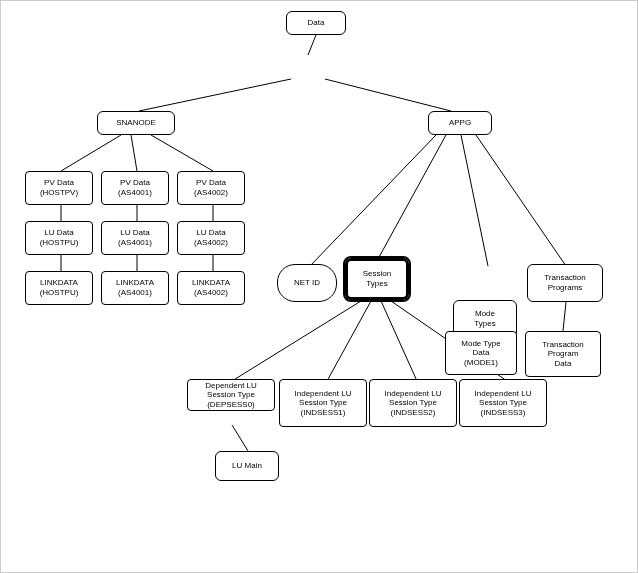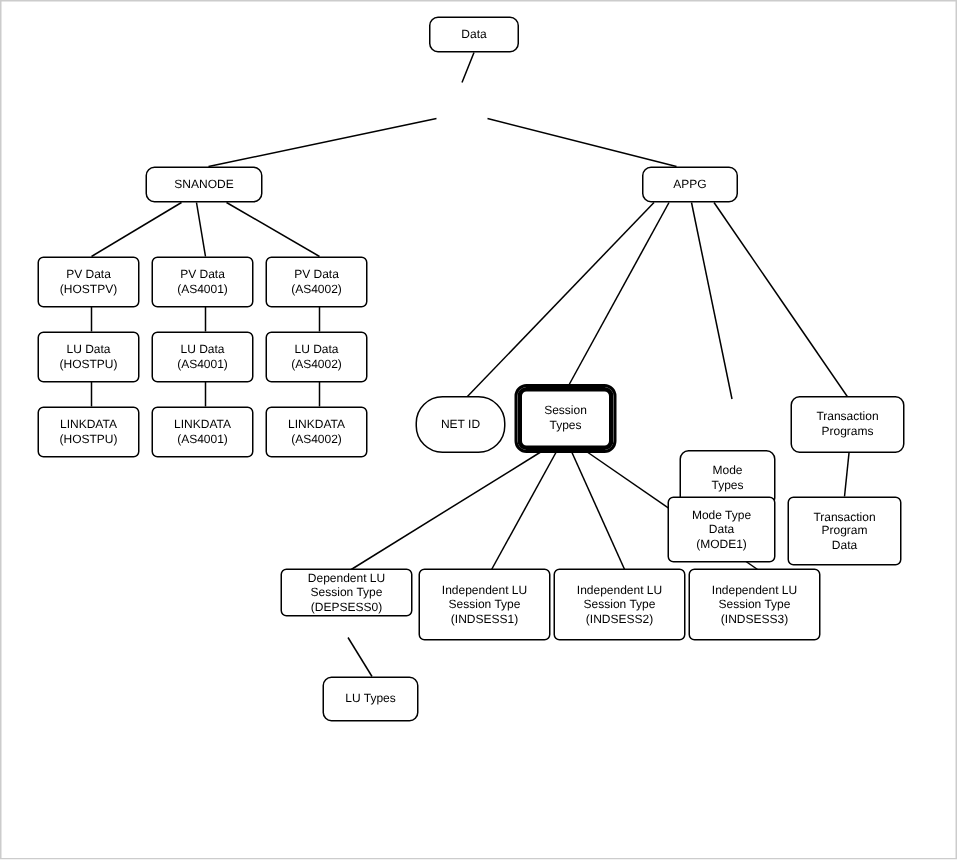--- a/index.html
+++ b/index.html
@@ -168,16 +168,16 @@
 
   <div class="node-box" style="left:368px;top:378px;width:88px;height:48px;border-radius:4px;">
     Independent LU<br>Session Type<br>(INDSESS2)
   </div>
 
   <div class="node-box" style="left:458px;top:378px;width:88px;height:48px;border-radius:4px;">
     Independent LU<br>Session Type<br>(INDSESS3)
   </div>
 
   <div class="node-box" style="left:214px;top:450px;width:64px;height:30px;border-radius:6px;">
-    LU Types
+    LU Main
   </div>
 
 </div>
 
 </body></html>

